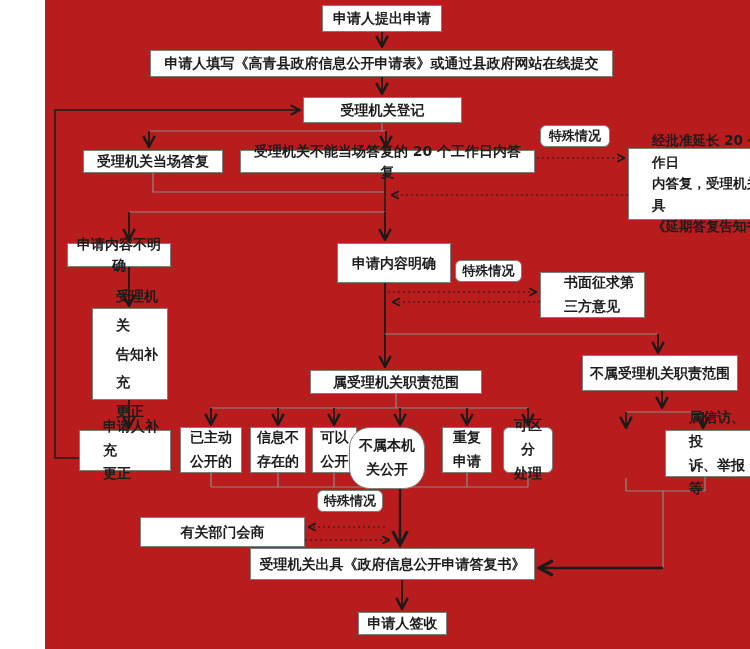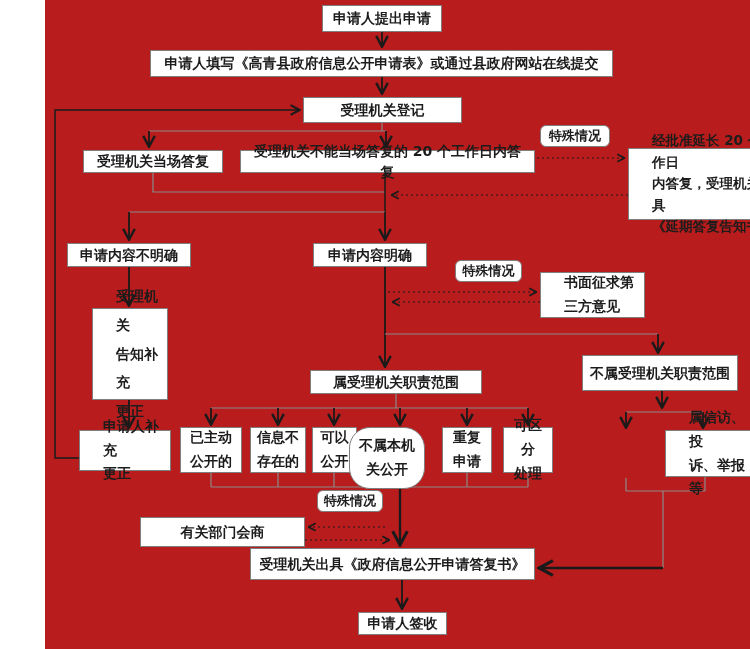--- a/index.html
+++ b/index.html
@@ -108,23 +108,23 @@
   <div class="node" style="left:38px;top:150px;width:140px;height:23px;">受理机关当场答复</div>
 
   <div class="node" style="left:195px;top:150px;width:295px;height:23px;">受理机关不能当场答复的 20 个工作日内答复</div>
 
   <div class="node small" style="left:495px;top:125px;width:70px;height:22px;">特殊情况</div>
 
   <div class="node left fs135" style="left:583px;top:148px;width:162px;height:72px;line-height:1.6;">经批准延长 20 个工作日
 内答复，受理机关出具
 《延期答复告知书》</div>
 
-  <div class="node" style="left:22px;top:243px;width:124px;height:24px;">申请内容不明确</div>
+  <div class="node" style="left:22px;top:243px;width:104px;height:24px;">申请内容不明确</div>
 
-  <div class="node" style="left:268px;top:243px;width:114px;height:24px;">申请内容明确</div>
+  <div class="node" style="left:292px;top:243px;width:114px;height:40px;">申请内容明确</div>
 
   <div class="node small" style="left:410px;top:260px;width:67px;height:22px;">特殊情况</div>
 
   <div class="node left lh18" style="left:495px;top:272px;width:105px;height:46px;">书面征求第
 三方意见</div>
 
   <div class="node left lh2" style="left:47px;top:308px;width:76px;height:92px;">受理机关
 告知补充
 更正</div>
 
@@ -143,21 +143,21 @@
 
   <div class="node lh18" style="left:267px;top:427px;width:45px;height:46px;">可以
 公开</div>
 
   <div class="node lh18" style="left:304px;top:427px;width:76px;height:62px;border-radius:21px;">不属本机
 关公开</div>
 
   <div class="node lh18" style="left:397px;top:427px;width:50px;height:46px;">重复
 申请</div>
 
-  <div class="node lh18" style="left:458px;top:427px;width:50px;height:46px;">可区分
+  <div class="node lh18" style="left:458px;top:427px;width:50px;height:46px;border-radius:6px;">可区分
 处理</div>
 
 
   <div class="node left lh18" style="left:620px;top:430px;width:92px;height:47px;">属信访、投
 诉、举报等</div>
 
   <div class="node small" style="left:272px;top:490px;width:66px;height:22px;">特殊情况</div>
 
   <div class="node" style="left:95px;top:517px;width:165px;height:30px;">有关部门会商</div>
 

